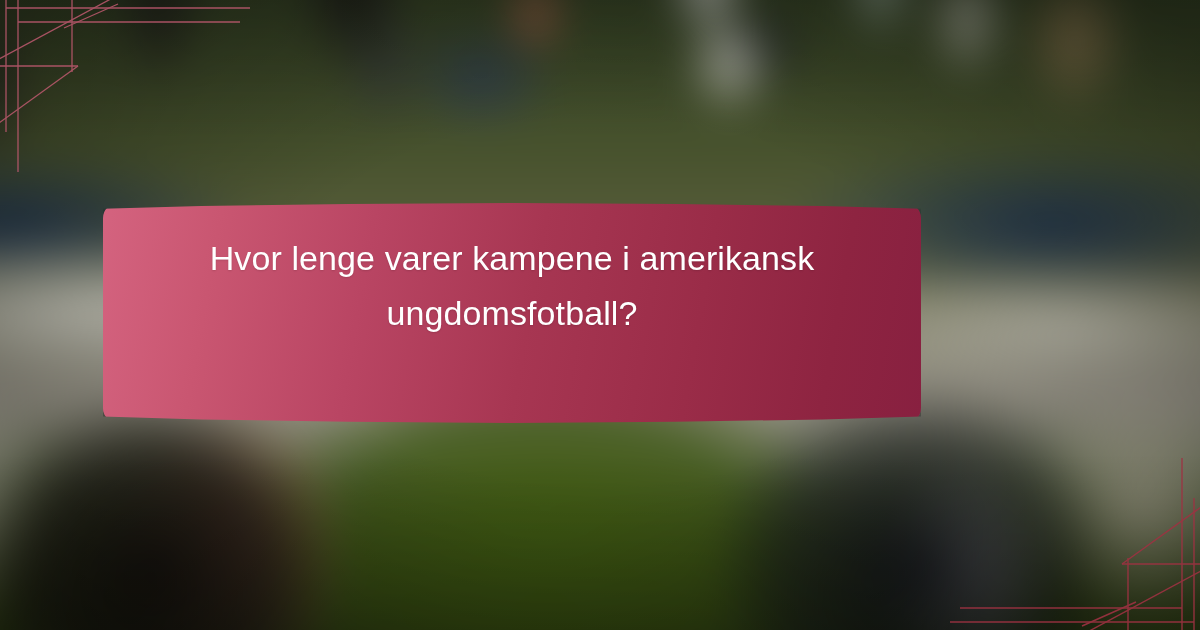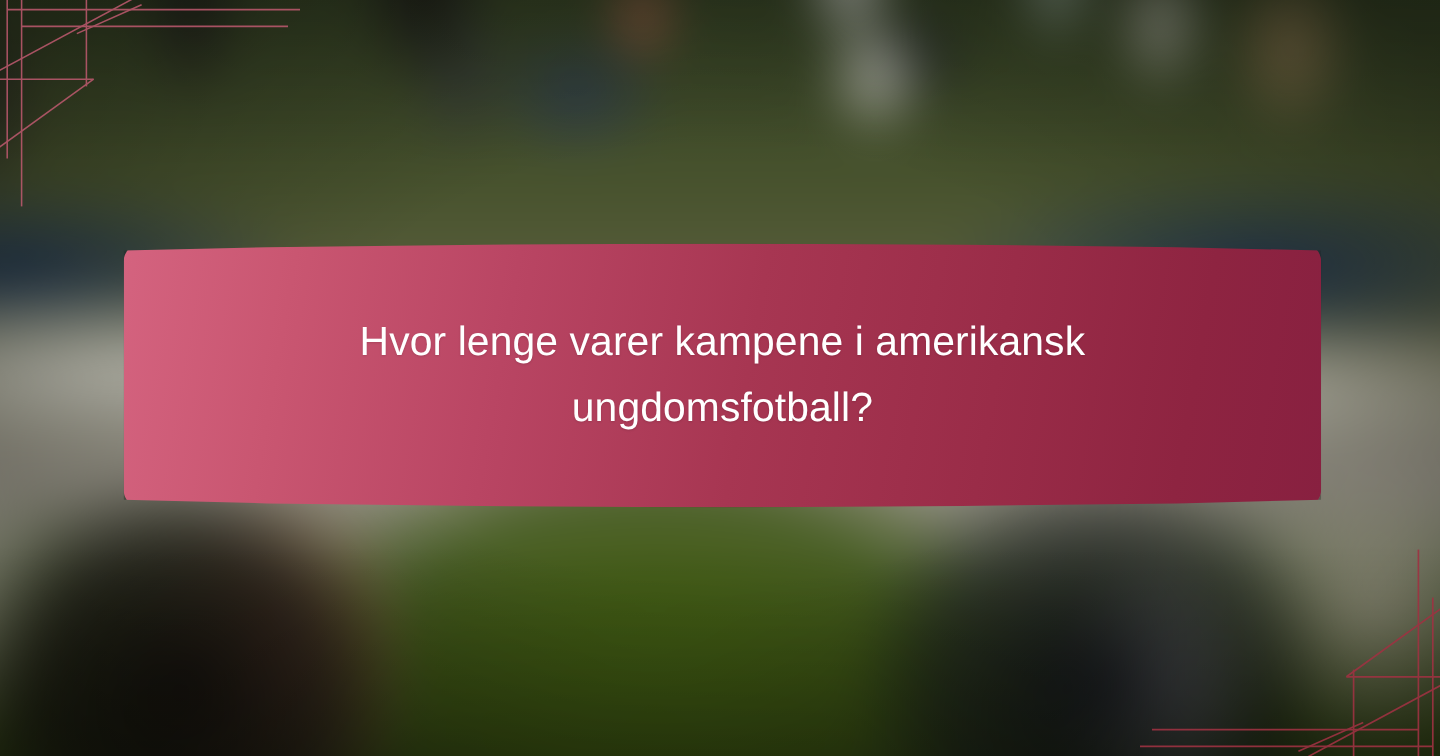--- a/index.html
+++ b/index.html
@@ -83,36 +83,36 @@
   
   .corner-deco { position:absolute; pointer-events:none; }
   .corner-deco.tl { top:0; left:0; }
   .corner-deco.br { bottom:0; right:0; }
 
   
   .question-card {
     position:absolute;
     left:103px;
     top:203px;
-    width:998px;
+    width:818px;
     height:220px;
     border-radius:15px;
     background:linear-gradient(100deg,
       #d4637f 0%,
       #c95671 14%,
       #b94563 32%,
       #a73652 52%,
       #9a2c48 72%,
       #8e2441 88%,
       #882040 100%);
     box-shadow:
       0 16px 34px rgba(0,0,0,.34),
       0 2px 6px rgba(0,0,0,.22);
     display:flex;
-    align-items:center;
+    align-items:flex-start;
     justify-content:center;
     padding:28px 70px;
     
     clip-path: polygon(
       0% 2.6%, 12% 1.4%, 30% .4%, 50% 0%, 70% .4%, 88% 1.4%, 100% 2.6%,
       100% 97.0%, 88% 98.4%, 70% 99.4%, 50% 100%, 30% 99.4%, 12% 98.4%, 0% 97.0%);
   }
 
   .question-text {
     width:100%;

